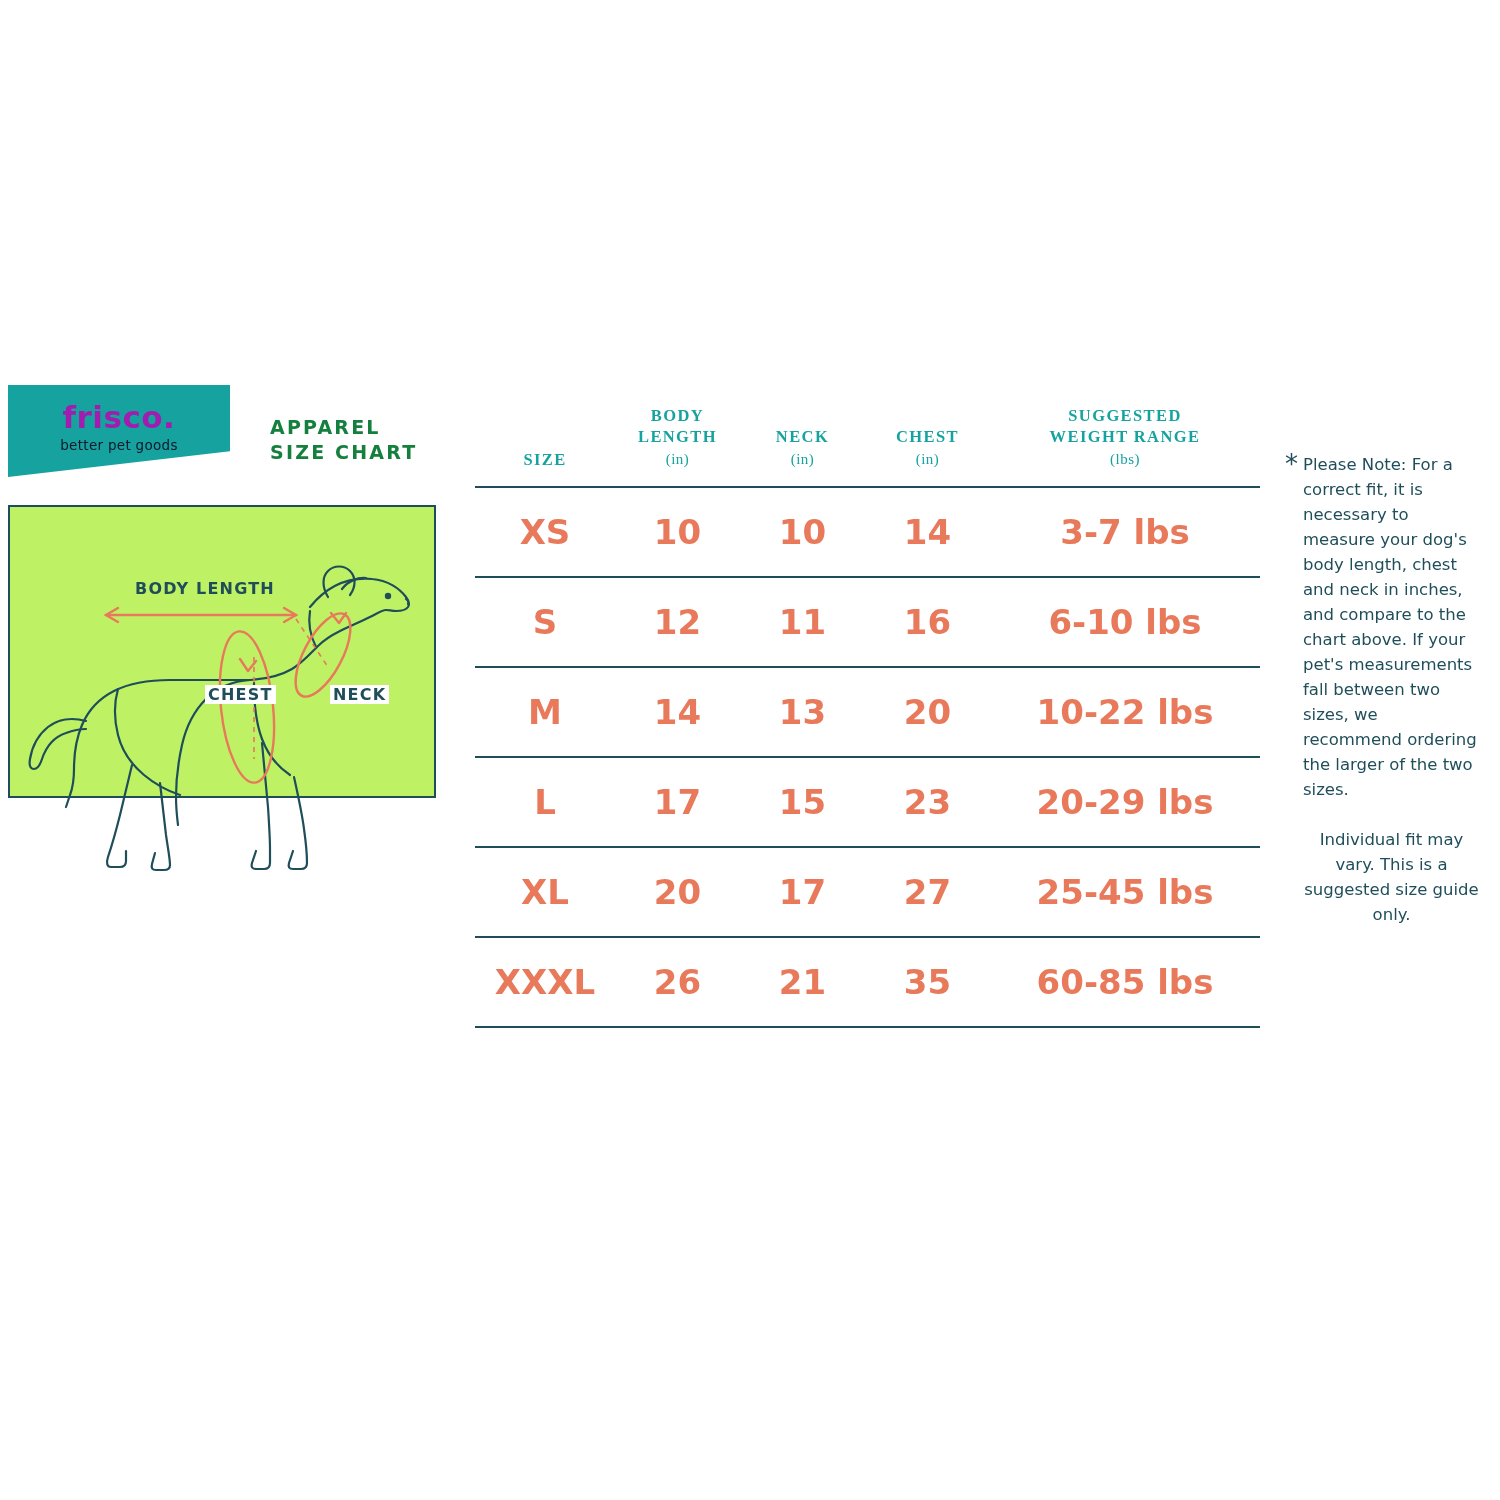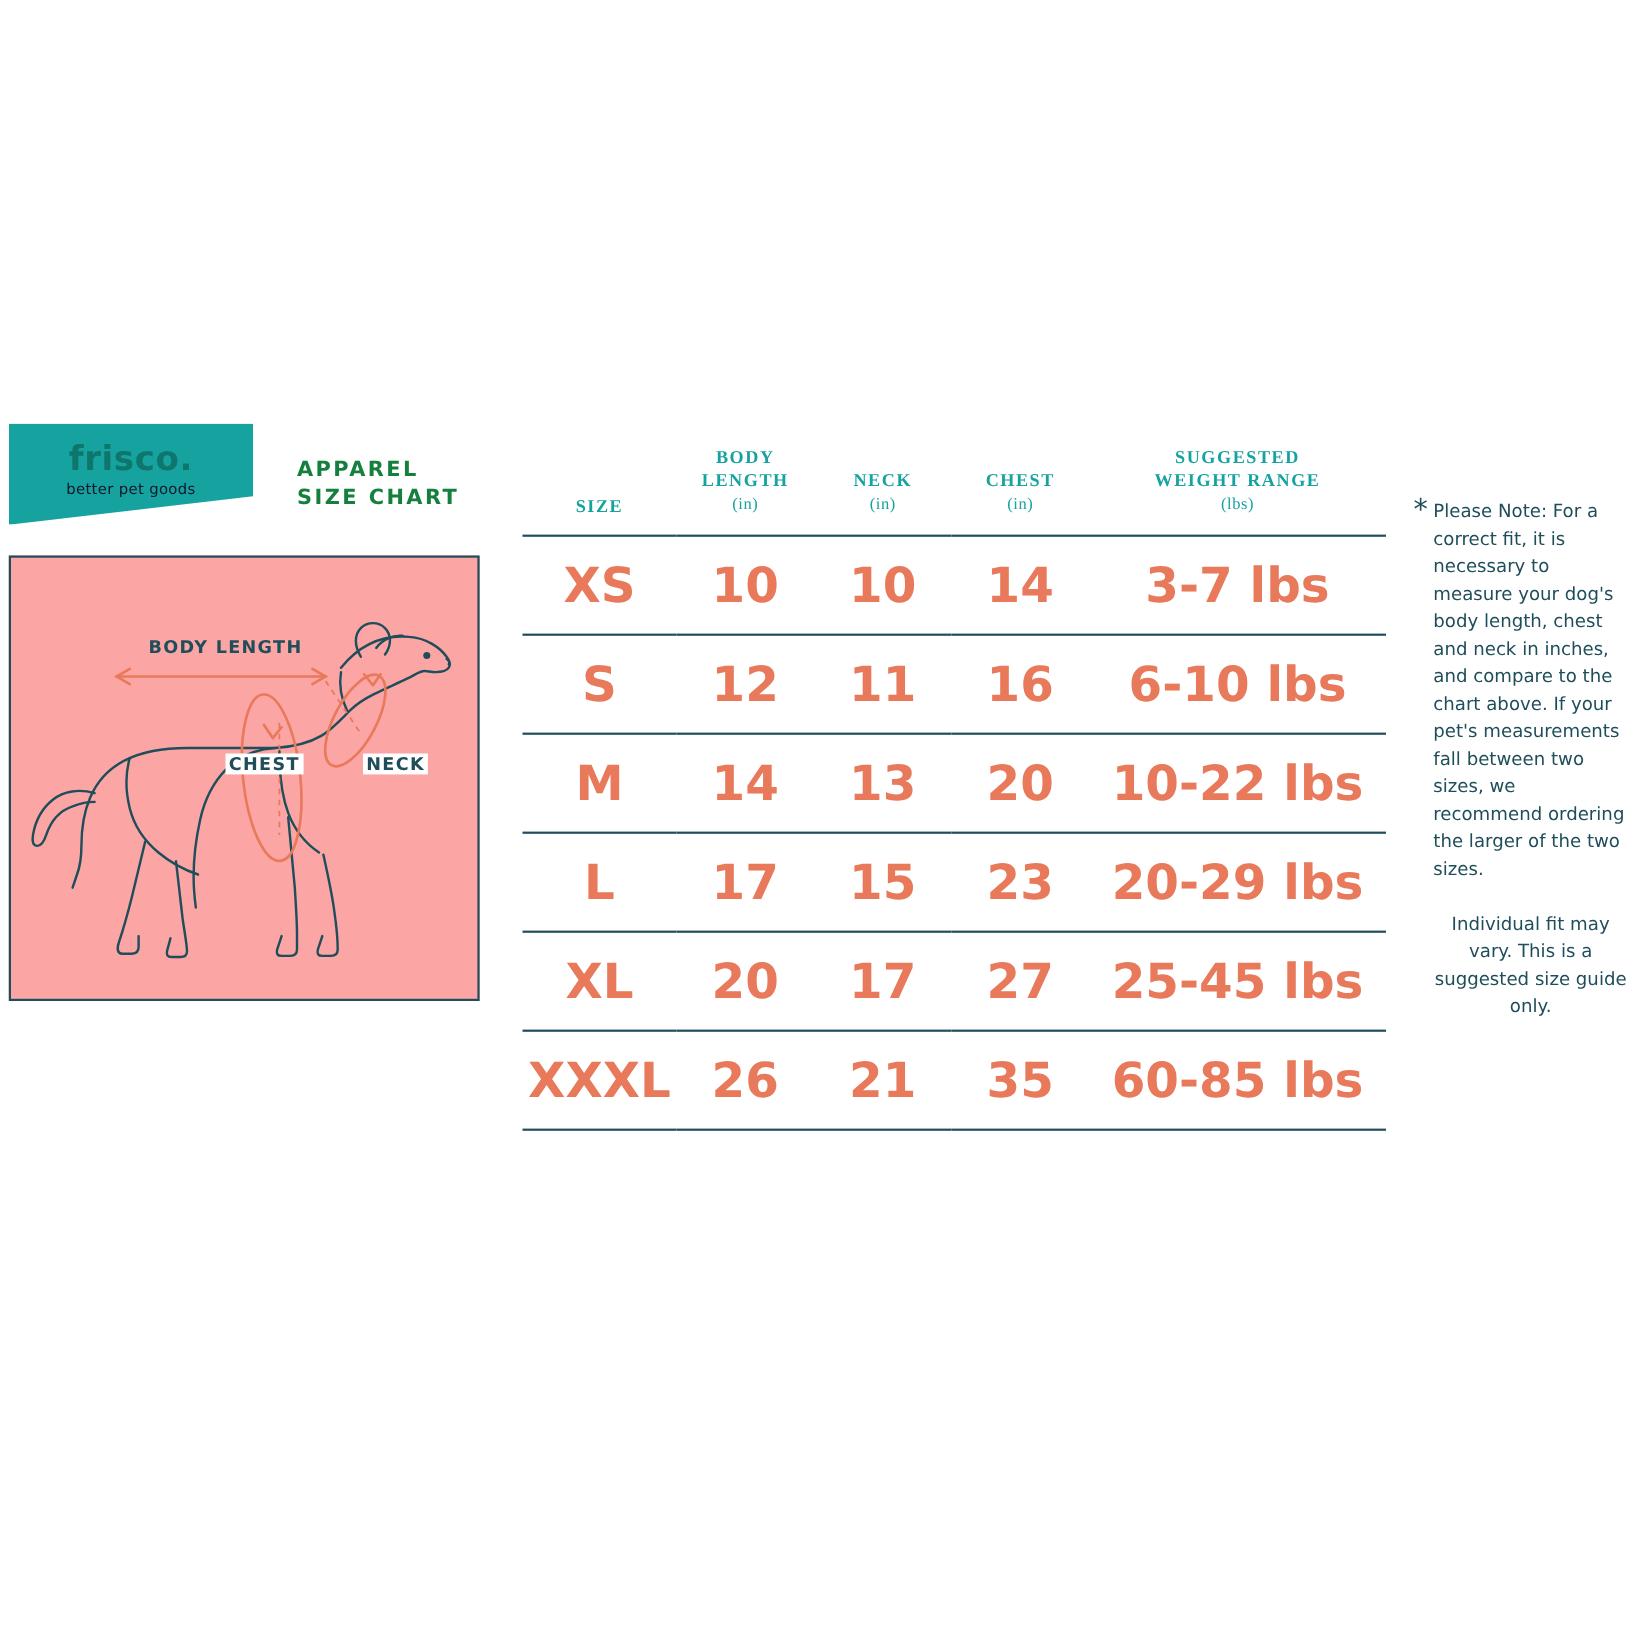--- a/index.html
+++ b/index.html
@@ -36,21 +36,21 @@
     width: 222px;
     height: 92px;
     background: #16a3a0;
     clip-path: polygon(0 0, 100% 0, 100% 72%, 0 100%);
   }
   .logo-name {
     position: absolute;
     left: 0; top: 14px;
     width: 222px;
     text-align: center;
-    color: #0f766e;
+    color: #a21caf;
     font-size: 31px;
     font-weight: bold;
     letter-spacing: 0.5px;
     font-family: "DejaVu Sans", sans-serif;
   }
   .logo-tag {
     position: absolute;
     left: 0; top: 52px;
     width: 222px;
     text-align: center;
@@ -73,24 +73,24 @@
     line-height: 25px;
     font-family: "DejaVu Sans", sans-serif;
   }
 
   
   .dog-box {
     position: absolute;
     left: 8px;
     top: 505px;
     width: 428px;
-    height: 405px;
+    height: 293px;
     border: 2px solid #1f4e5a;
     box-sizing: border-box;
-    background: #fca5a5;
+    background: #bef264;
   }
   .dog-svg { position: absolute; left: 0; top: 0; }
 
   
   .table-wrap {
     position: absolute;
     left: 475px;
     top: 405px;
     width: 785px;
   }
@@ -112,21 +112,21 @@
   }
   table.size-table th .unit {
     display: block;
     font-weight: normal;
     letter-spacing: 0.5px;
     font-size: 15px;
     padding-top: 2px;
   }
   table.size-table td {
     color: #e8795a;
-    font-size: 44px;
+    font-size: 34px;
     font-weight: bold;
     text-align: center;
     height: 86px;
     border-top: 2px solid #1f4e5a;
     font-family: "DejaVu Sans", sans-serif;
   }
   table.size-table tr.last-row td {
     border-bottom: 2px solid #1f4e5a;
     margin-top: 37px;
   }

